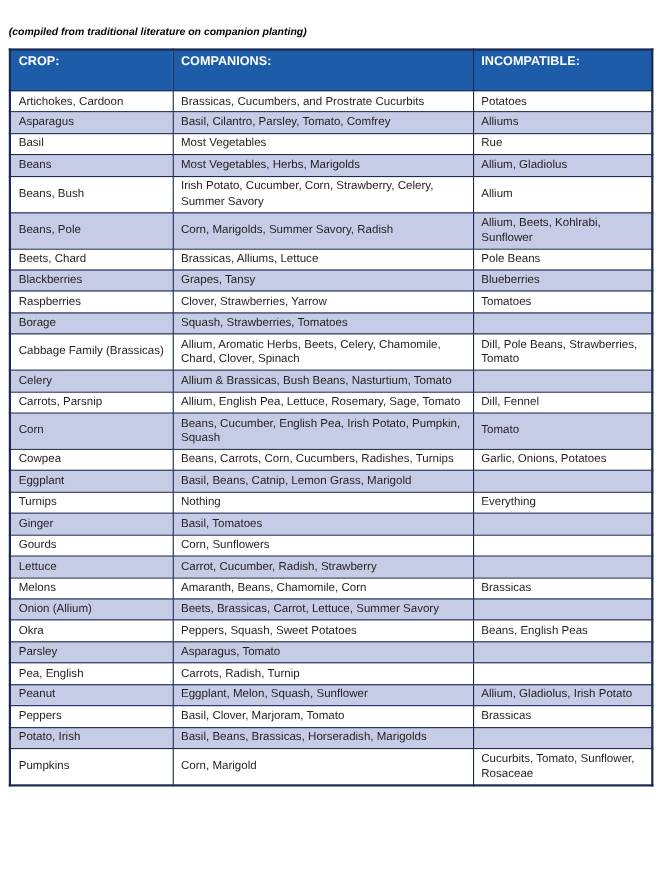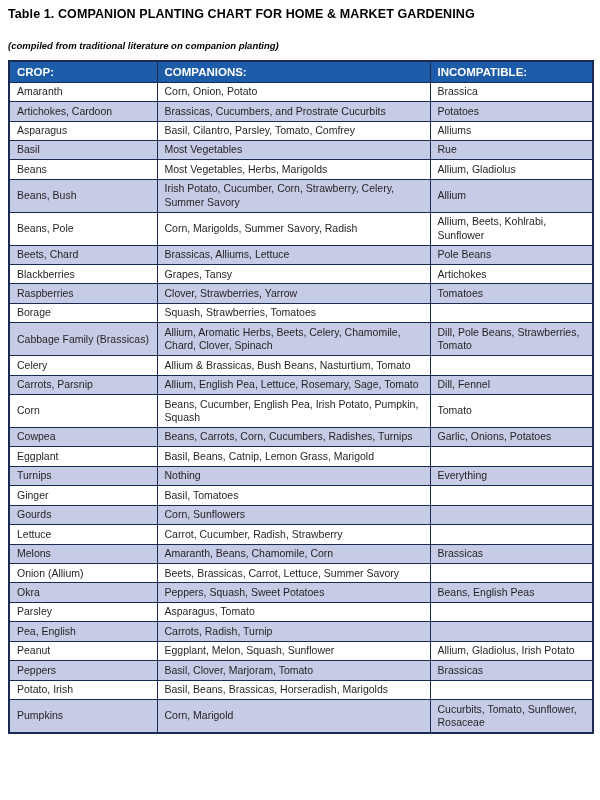--- a/index.html
+++ b/index.html
@@ -44,62 +44,56 @@
   }
   .cp-table col.c1{width:148px;}
   .cp-table col.c2{width:273px;}
   .cp-table col.c3{width:163px;}
   .cp-table th{
     background:var(--header-bg);
     color:var(--header-text);
     font-size:11.5px;
     font-weight:bold;
     text-align:left;
-    padding:4px 6px 4px 7px;
+    padding:4px 6px 20px 7px;
     border:1.5px solid var(--border);
   }
   .cp-table td{
     font-size:10.5px;
     line-height:1.28;
     padding:2.5px 5px 2.5px 7px;
     border:1.5px solid var(--border);
     vertical-align:middle;
     background:#ffffff;
   }
   .cp-table tbody tr:nth-child(even) td{
     background:var(--row-alt-bg);
   }
 </style>
 </head>
 <body>
 
 <div class="page">
-  <div class="doc-title">Table 1. COMPANION PLANTING CHART FOR HOME &amp; MARKET GARDENING</div>
   <div class="doc-subtitle">(compiled from traditional literature on companion planting)</div>
 
   <table class="cp-table">
     <colgroup>
       <col class="c1">
         <col class="c2">
         <col class="c3">
     </colgroup>
     <thead>
       <tr>
         <th>CROP:</th>
         <th>COMPANIONS:</th>
         <th>INCOMPATIBLE:</th>
       </tr>
     </thead>
     <tbody>
         <tr>
-          <td>Amaranth</td>
-          <td>Corn, Onion, Potato</td>
-          <td>Brassica</td>
-        </tr>
-        <tr>
           <td>Artichokes, Cardoon</td>
           <td>Brassicas, Cucumbers, and Prostrate Cucurbits</td>
           <td>Potatoes</td>
         </tr>
         <tr>
           <td>Asparagus</td>
           <td>Basil, Cilantro, Parsley, Tomato, Comfrey</td>
           <td>Alliums</td>
         </tr>
         <tr>
@@ -123,21 +117,21 @@
           <td>Allium, Beets, Kohlrabi, Sunflower</td>
         </tr>
         <tr>
           <td>Beets, Chard</td>
           <td>Brassicas, Alliums, Lettuce</td>
           <td>Pole Beans</td>
         </tr>
         <tr>
           <td>Blackberries</td>
           <td>Grapes, Tansy</td>
-          <td>Artichokes</td>
+          <td>Blueberries</td>
         </tr>
         <tr>
           <td>Raspberries</td>
           <td>Clover, Strawberries, Yarrow</td>
           <td>Tomatoes</td>
         </tr>
         <tr>
           <td>Borage</td>
           <td>Squash, Strawberries, Tomatoes</td>
           <td></td>

